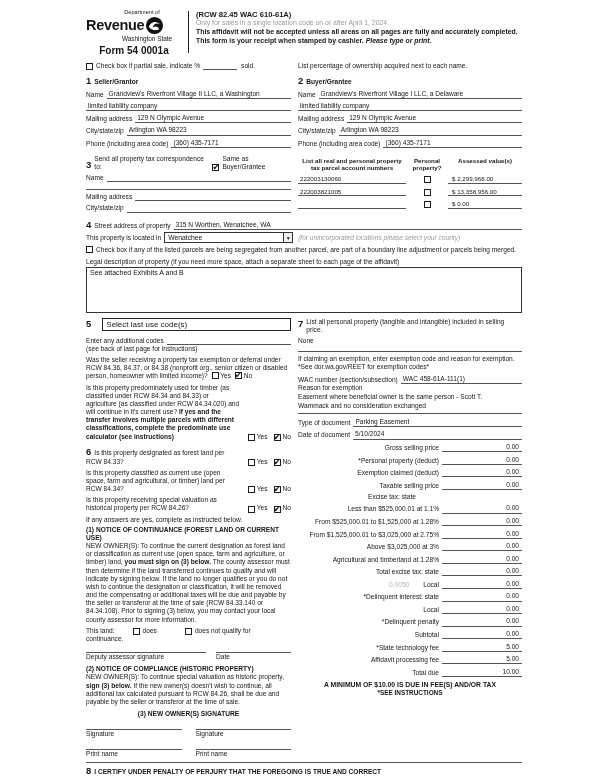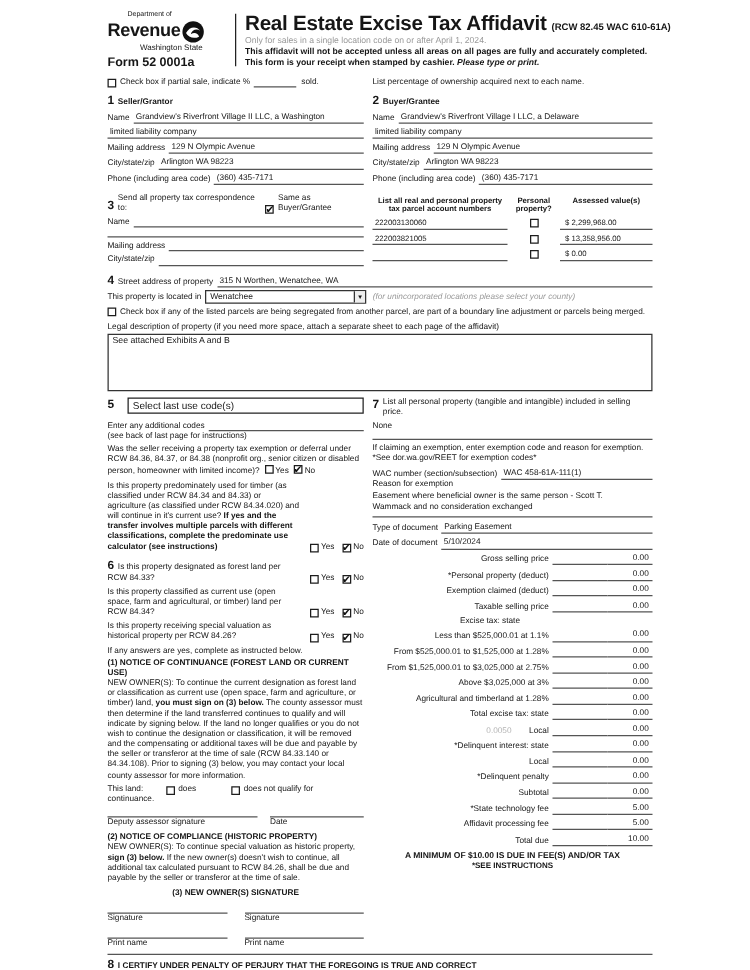--- a/index.html
+++ b/index.html
@@ -5,21 +5,21 @@
   *{margin:0;padding:0;box-sizing:border-box}
   html,body{width:600px;height:776px;background:#fff}
   body{font-family:"Liberation Sans","DejaVu Sans",sans-serif;color:#161616;overflow:hidden;position:relative}
   .page{padding:9px 78px 0 86px}
   .t6{font-size:6.6px;line-height:1.24}
   .b{font-weight:bold}
   .i{font-style:italic}
   .gray{color:#9a9a9a}
   
   .hdr{display:flex;align-items:flex-start}
-  .agency{width:96px;flex:none;text-align:left}
+  .agency{width:96px;flex:none;text-align:center}
   .agy-top{font-size:5.6px;margin-left:16px}
   .agy-row{display:flex;align-items:center}
   .agy-name{font-size:14.5px;font-weight:bold;letter-spacing:-0.3px}
   .logo{width:19px;height:19px;margin-left:1px}
   .agy-sub{font-size:6.4px;margin-left:26px}
   .formnum{font-size:10px;font-weight:bold;margin-top:3px}
   .vline{width:1px;background:#222;height:42px;margin:2px 7px 0 6px;flex:none}
   .titleblock{flex:1;padding-top:1px}
   .title-line{display:flex;align-items:baseline;gap:4px}
   .title{font-size:16.5px;font-weight:bold;letter-spacing:-0.2px;white-space:nowrap}
@@ -72,26 +72,25 @@
     <div class="agency">
       <div class="agy-top t6">Department of</div>
       <div class="agy-row">
         <span class="agy-name">Revenue</span>
         <svg class="logo" viewBox="0 0 20 20">
           <circle cx="10" cy="10" r="9" fill="#111"></circle>
           <path d="M4 11 C7 5, 13 5, 16 9 C13 7, 9 8, 8 12 C11 10, 14 11, 15 14 C11 16, 6 15, 4 11 Z" fill="#fff"></path>
         </svg>
       </div>
       <div class="agy-sub">Washington State</div>
-      <div class="formnum">Form 52 0001a</div>
+      <div class="formnum">Form 54 0001a</div>
     </div>
     <div class="vline"></div>
     <div class="titleblock">
       <div class="title-line">
-        <span class="title">Real Estate Excise Tax Affidavit</span>
         <span class="title-rcw">(RCW 82.45 WAC 610-61A)</span>
       </div>
       <div class="notice gray">Only for sales in a single location code on or after April 1, 2024.</div>
       <div class="notice b">This affidavit will not be accepted unless all areas on all pages are fully and accurately completed.</div>
       <div class="notice b"><span>This form is your receipt when stamped by cashier. </span><span class="i">Please type or print.</span></div>
     </div>
   </div>
 
   <div class="cols t6" style="margin-top:6px">
     <div class="cl" style="display:flex;align-items:flex-end">

